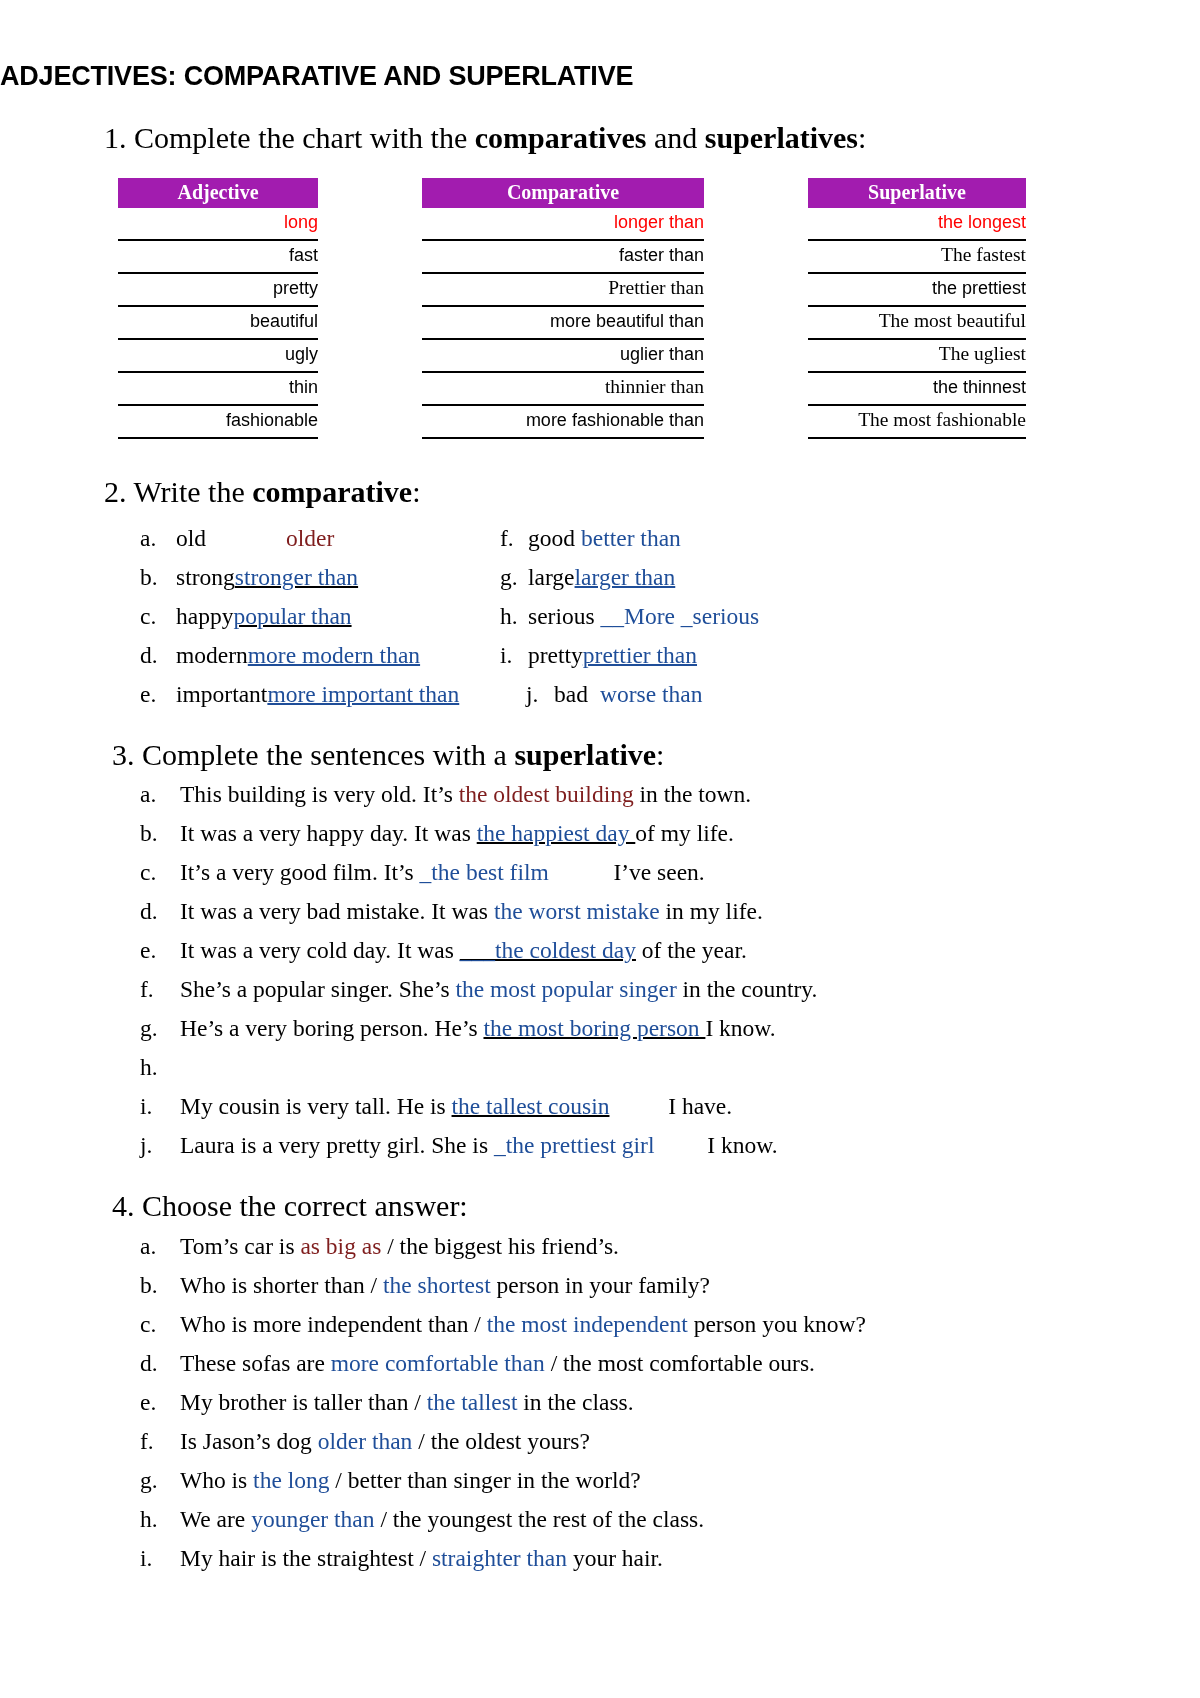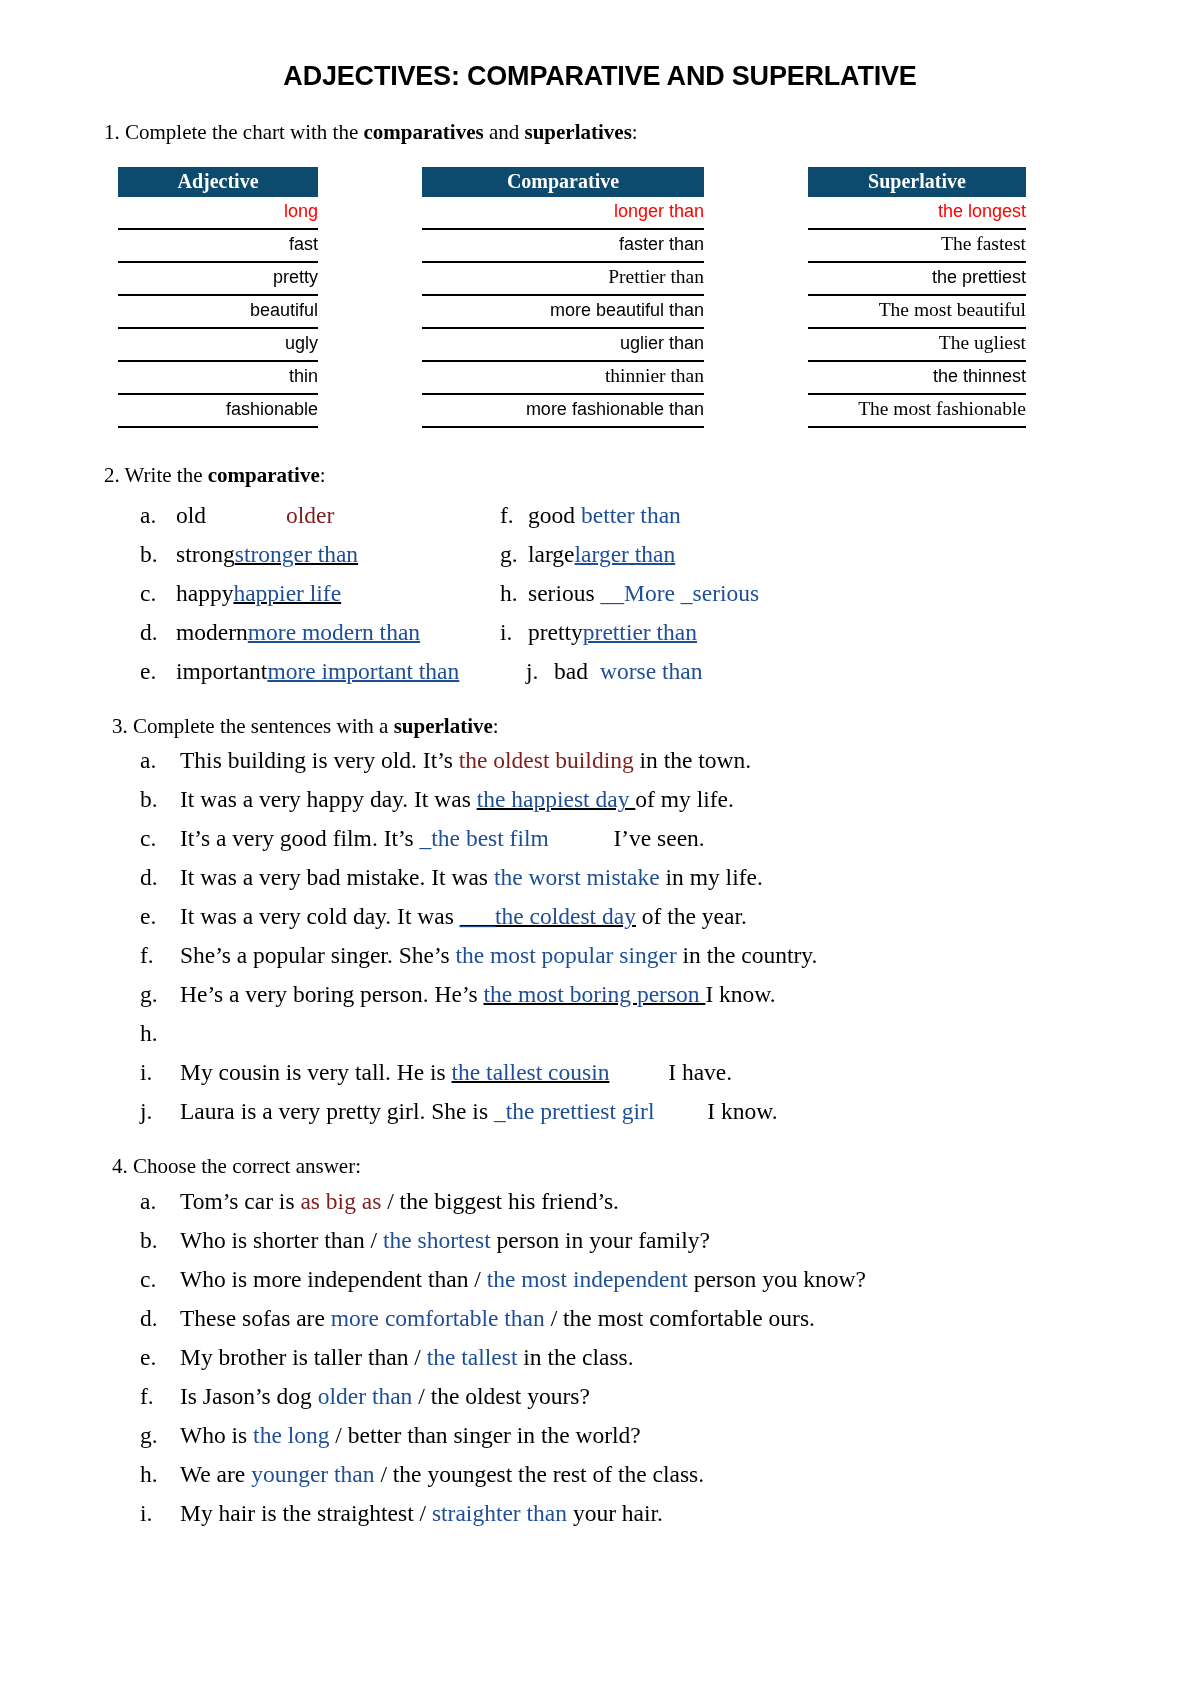--- a/index.html
+++ b/index.html
@@ -9,51 +9,51 @@
     height: 1698px;
     background: #ffffff;
     font-family: "Liberation Serif", serif;
     color: #000000;
     overflow: hidden;
   }
   .page { position: relative; width: 1200px; height: 1698px; padding: 0; }
 
   
   .title {
-    text-align: center;
+    text-align: left;
     font-family: "Liberation Sans", sans-serif;
     font-weight: bold;
     font-size: 27px;
     letter-spacing: -0.2px;
     margin: 62px 0 0 0;
     line-height: 1.1;
   }
 
   
   .sec-head {
-    font-size: 21px;
+    font-size: 30px;
     margin: 27px 0 0 0;
     padding-left: 104px;
     line-height: 1.25;
   }
   .sec-head.indent3 { padding-left: 112px; }
   .sec-head b { font-weight: bold; }
 
   
   .chart {
     display: flex;
     margin-top: 22px;
     padding-left: 118px;
     gap: 104px;
   }
   .chart-col { width: 200px; }
   .chart-col.wide { width: 282px; }
   .chart-col.wide2 { width: 218px; }
   .col-head {
-    background: #0c4a6e;
+    background: #a21caf;
     color: #ffffff;
     font-weight: bold;
     font-size: 20px;
     text-align: center;
     padding: 4px 0 5px 0;
     line-height: 1.05;
     font-family: "Liberation Serif", serif;
   }
   .cell {
     border-bottom: 2.5px solid #000000;
@@ -174,21 +174,21 @@
         <span>large</span>
         <span class="ans ul-blue"> larger than</span>
           <span class="blank">________</span>
       </div>
     </div>
 
     <div class="ex2-row">
       <div class="ex2-left">
         <span class="lbl">c.</span>
         <span>happy</span>
-        <span class="ans ul"> happier life </span>
+        <span class="ans ul"> popular than </span>
       </div>
       <div class="ex2-right">
         <span class="lbl narrow">h.</span>
         <span>serious</span>
           <span class="sp"></span>
         <span class="ans">__More _serious </span>
           <span class="blank">____</span>
       </div>
     </div>
 

